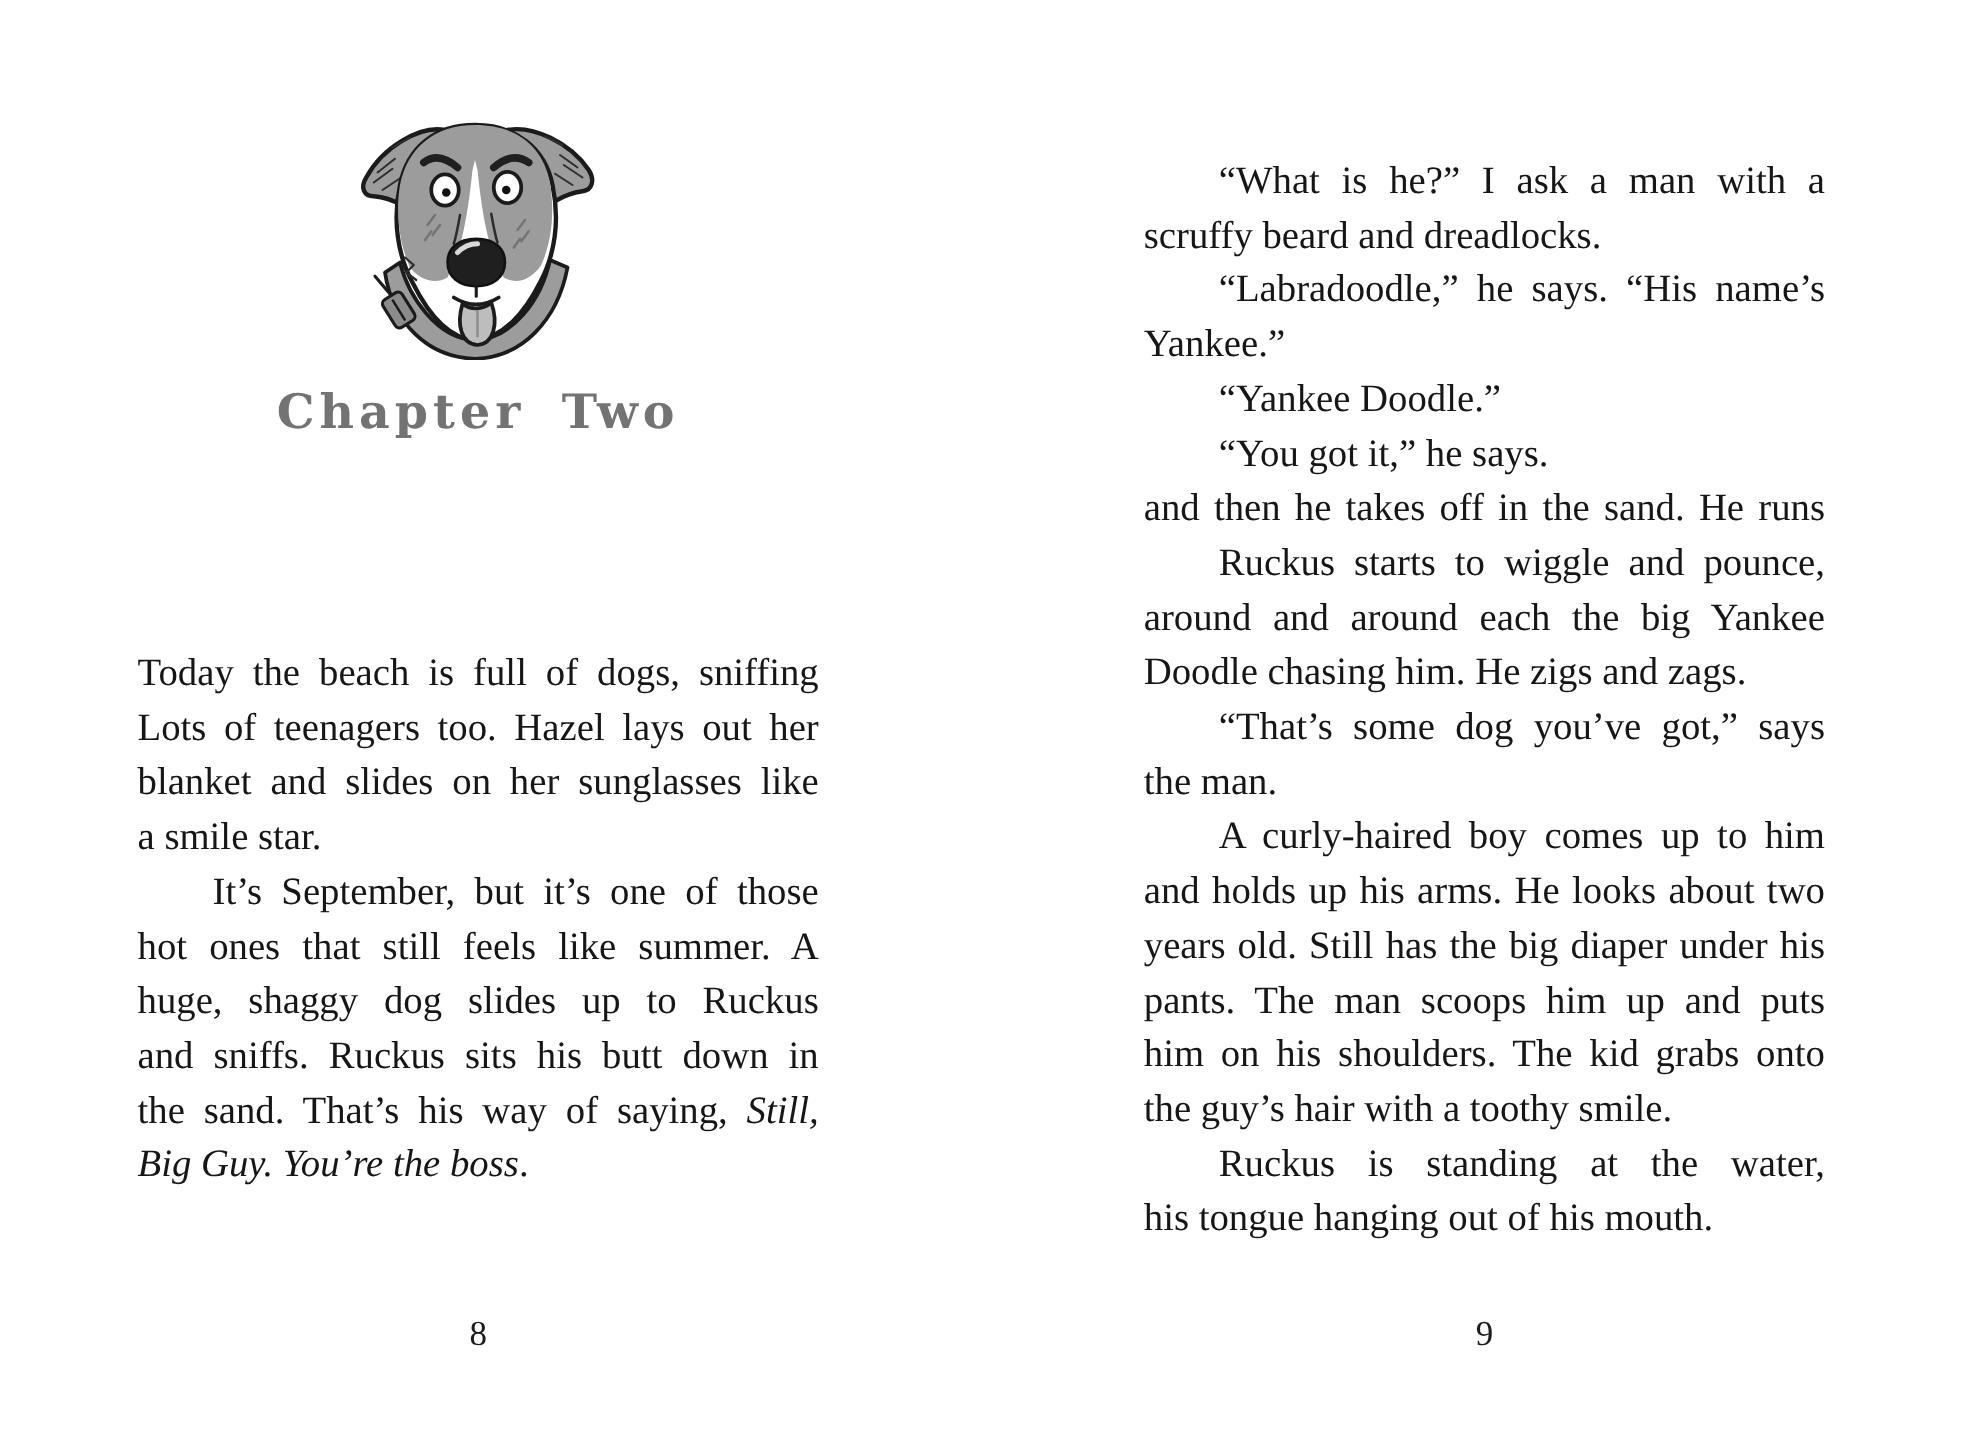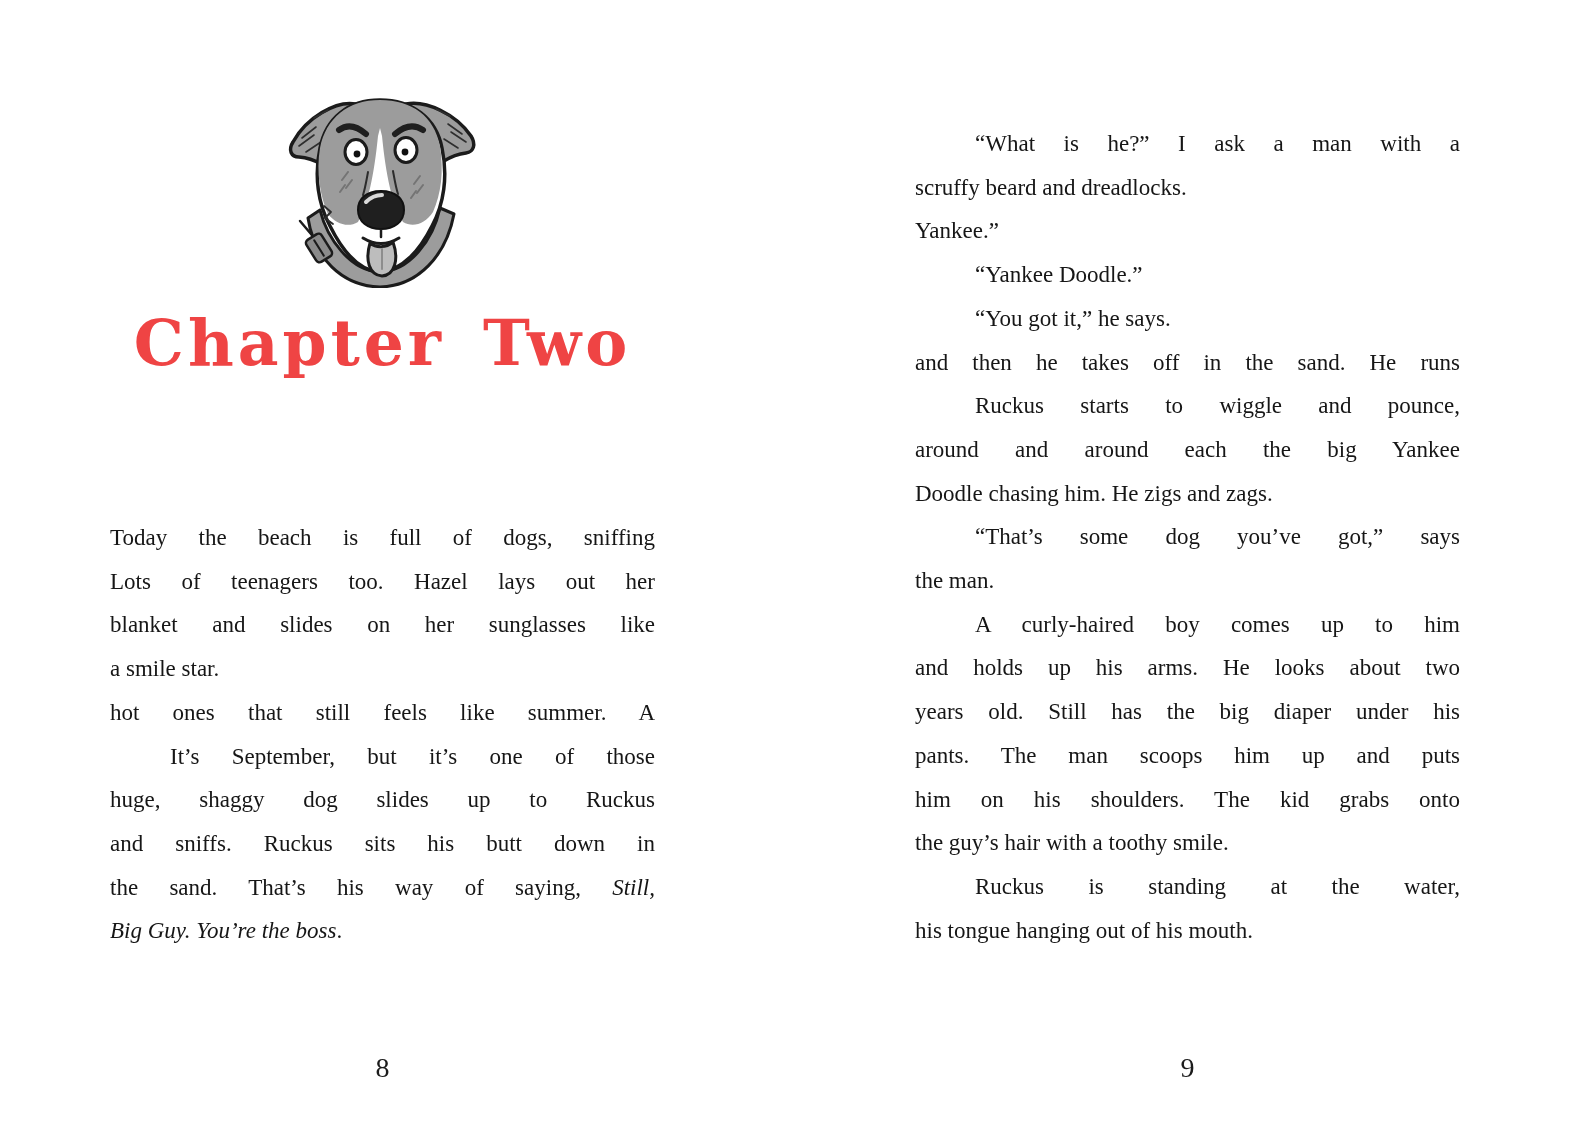--- a/index.html
+++ b/index.html
@@ -10,25 +10,25 @@
   }
   .page{position:absolute;top:0;height:1144px;width:545px;}
   .page.left{left:110px;}
   .page.right{left:915px;}
 
   .dog-figure{position:absolute;top:88px;left:50%;transform:translateX(-50%);margin:0;}
 
   .chapter-title{
     position:absolute;top:306px;left:0;width:100%;margin:0;
     text-align:center;font-family:"DejaVu Serif",serif;font-weight:bold;
-    font-size:63px;line-height:1.2;letter-spacing:4px;word-spacing:12px;
-    color:#ef4444;
+    font-size:38px;line-height:1.2;letter-spacing:4px;word-spacing:12px;
+    color:#737373;
   }
 
-  .body-text{position:absolute;left:0;width:545px;font-size:23px;line-height:43.7px;}
+  .body-text{position:absolute;left:0;width:545px;font-size:31px;line-height:43.7px;}
   .page.left  .body-text{top:516px;}
   .page.right .body-text{top:122px;}
 
   .line{text-align:justify;text-align-last:justify;}
   .line.last{text-align-last:left;}
   .line.ind{text-indent:60px;}
   .it{font-style:italic;}
 
   .page-number{
     position:absolute;top:1052px;left:0;width:100%;
@@ -103,35 +103,36 @@
       </svg>
     </figure>
 
     <h1 class="chapter-title">Chapter Two</h1>
 
     <div class="body-text" id="left-body">
         <div class="line"><span>Today the beach is full of dogs, sniffing</span></div>
         <div class="line"><span>Lots of teenagers too. Hazel lays out her</span></div>
         <div class="line"><span>blanket and slides on her sunglasses like</span></div>
         <div class="line last"><span>a smile star.</span></div>
+        <div class="line ind"><span>It’s September, but it’s one of those</span></div>
         <div class="line"><span>hot ones that still feels like summer. A</span></div>
-        <div class="line ind"><span>It’s September, but it’s one of those</span></div>
         <div class="line"><span>huge, shaggy dog slides up to Ruckus</span></div>
         <div class="line"><span>and sniffs. Ruckus sits his butt down in</span></div>
         <div class="line"><span>the sand. That’s his way of saying, </span><span class="it">Still,</span></div>
         <div class="line last"><span class="it">Big Guy. You’re the boss</span><span>.</span></div>
       </div>
 
     <div class="page-number">8</div>
   </section>
 
   <section class="page right">
     <div class="body-text" id="right-body">
         <div class="line ind"><span>“What is he?” I ask a man with a</span></div>
         <div class="line last"><span>scruffy beard and dreadlocks.</span></div>
+        <div class="line ind"><span>“Labradoodle,” he says. “His name’s</span></div>
         <div class="line last"><span>Yankee.”</span></div>
         <div class="line last ind"><span>“Yankee Doodle.”</span></div>
         <div class="line last ind"><span>“You got it,” he says.</span></div>
         <div class="line"><span>and then he takes off in the sand. He runs</span></div>
         <div class="line ind"><span>Ruckus starts to wiggle and pounce,</span></div>
         <div class="line"><span>around and around each the big Yankee</span></div>
         <div class="line last"><span>Doodle chasing him. He zigs and zags.</span></div>
         <div class="line ind"><span>“That’s some dog you’ve got,” says</span></div>
         <div class="line last"><span>the man.</span></div>
         <div class="line ind"><span>A curly-haired boy comes up to him</span></div>

